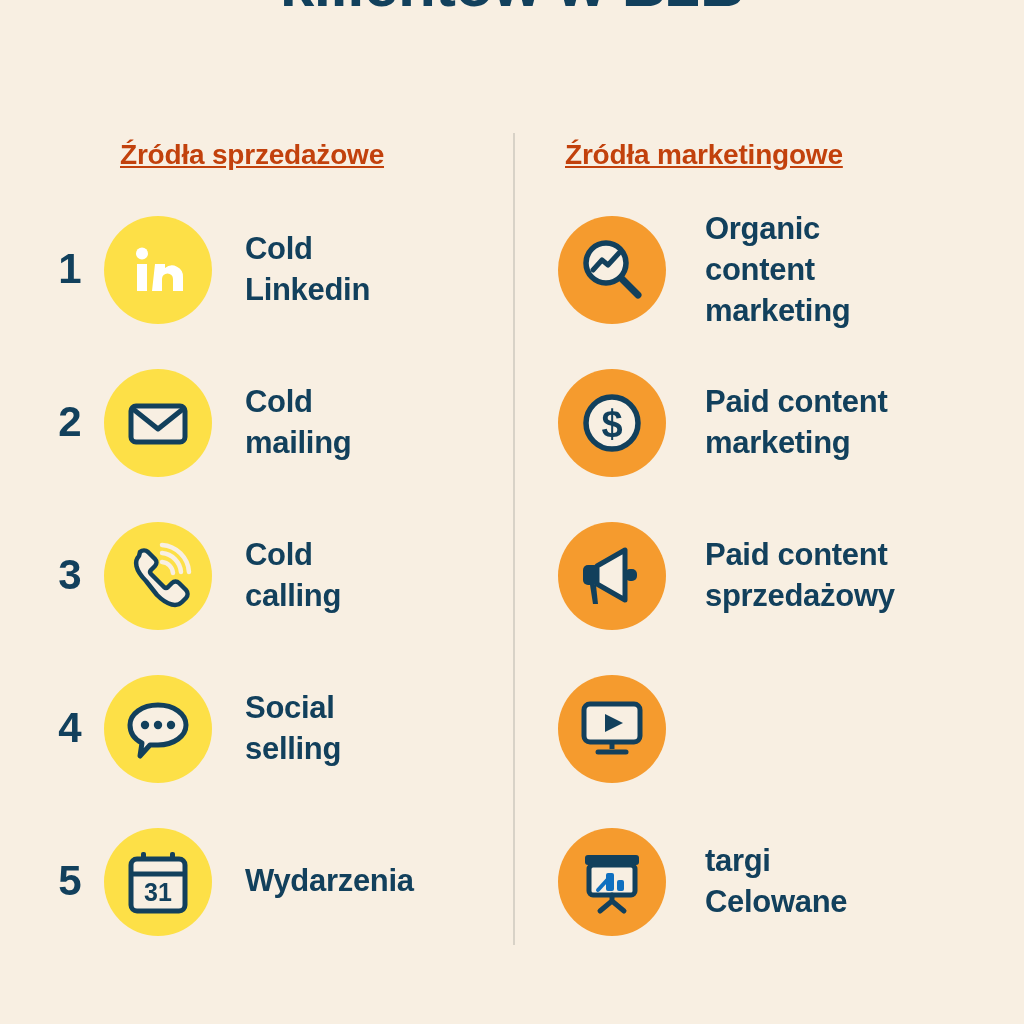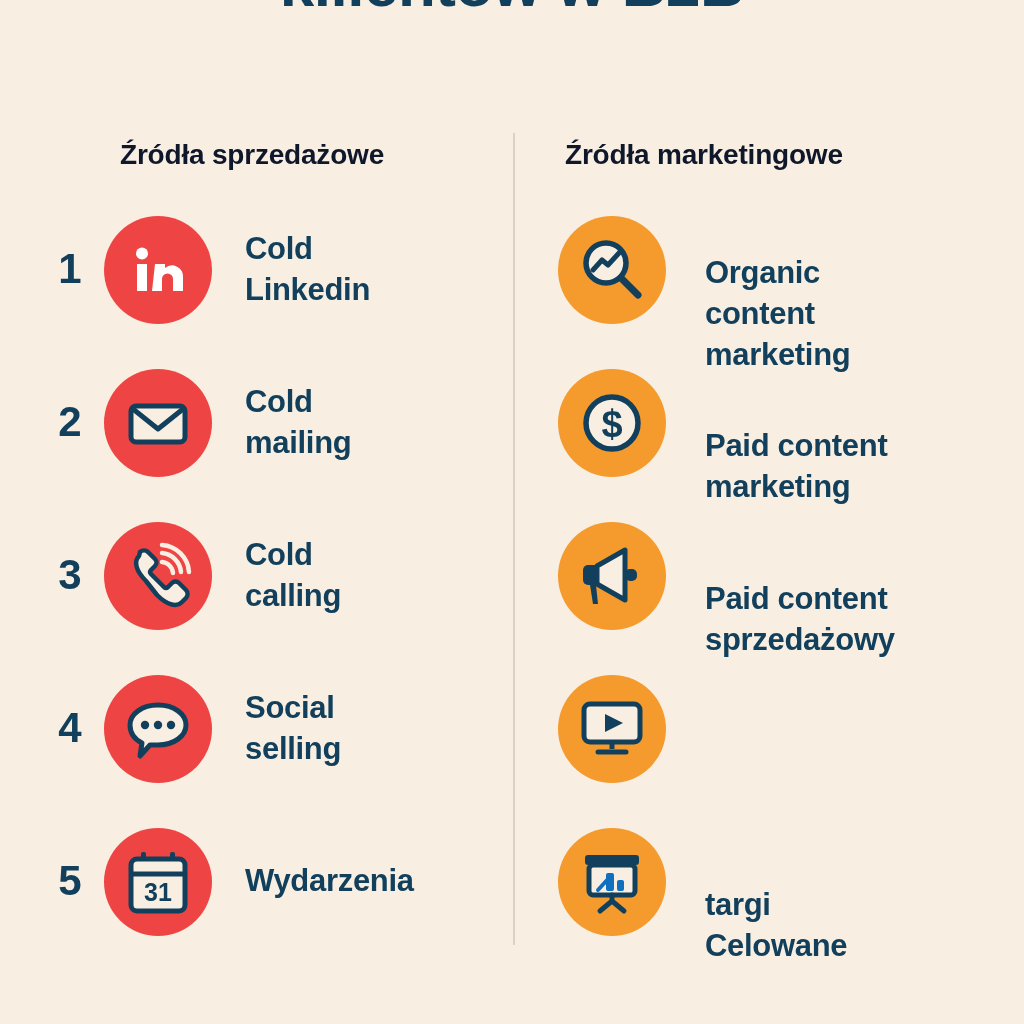--- a/index.html
+++ b/index.html
@@ -42,23 +42,24 @@
     position: absolute;
     top: 139px;
     left: 0;
     width: 1024px;
     height: 40px;
   }
   .col-header {
     position: absolute;
     font-size: 28px;
     font-weight: bold;
-    color: #0f172a;
+    color: #c2410c;
     white-space: nowrap;
     letter-spacing: -0.2px;
+    text-decoration: underline;
   }
   .col-header.left  { left: 120px; }
   .col-header.right { left: 565px; text-align: right; }
 
   
   .divider {
     position: absolute;
     left: 513px;
     top: 133px;
     width: 2px;
@@ -94,36 +95,36 @@
   .badge {
     position: absolute;
     top: 0px;
     width: 108px;
     height: 108px;
     border-radius: 50%;
     display: flex;
     align-items: center;
     justify-content: center;
   }
-  .column.left  .badge { left: 104px; background: #ef4444; text-align: right; }
+  .column.left  .badge { left: 104px; background: #fde047; text-align: right; }
   .column.right .badge { left: 18px;  background: #f59b2e; }
 
   .badge svg { display: block; }
 
   .label {
     position: absolute;
     font-size: 31px;
     font-weight: bold;
     color: #12405c;
     line-height: 41px;
     letter-spacing: -0.3px;
     white-space: nowrap;
   }
   .column.left  .label { left: 245px; }
-  .column.right .label { left: 165px; margin-top: 44px; }
+  .column.right .label { left: 165px; }
 
   .label.lines1 { top: 32px; }
   .label.lines2 { top: 12px; }
   .label.lines3 { top: -8px; }
 
   .label span { display: block; }
 </style>
 </head>
 <body>
 

